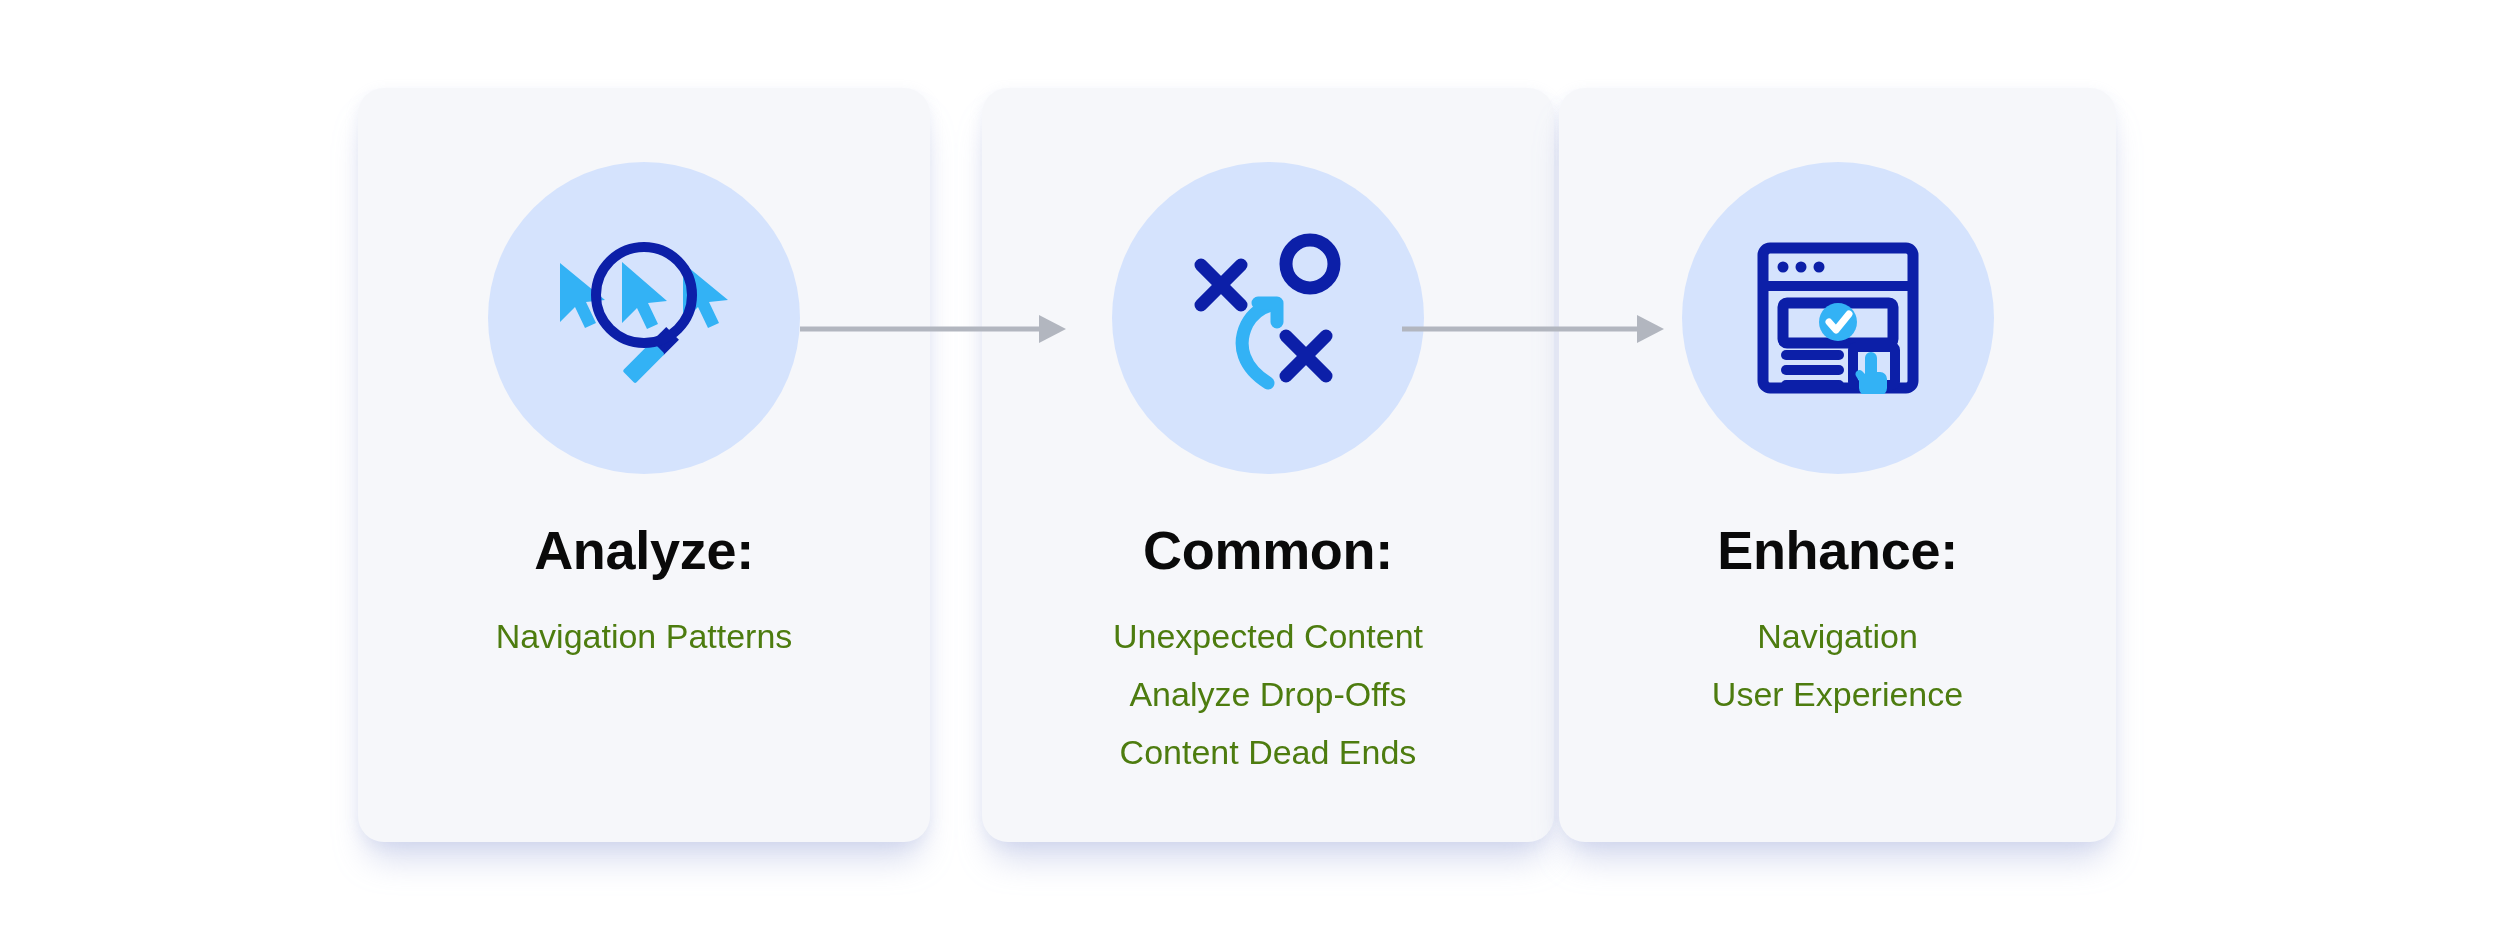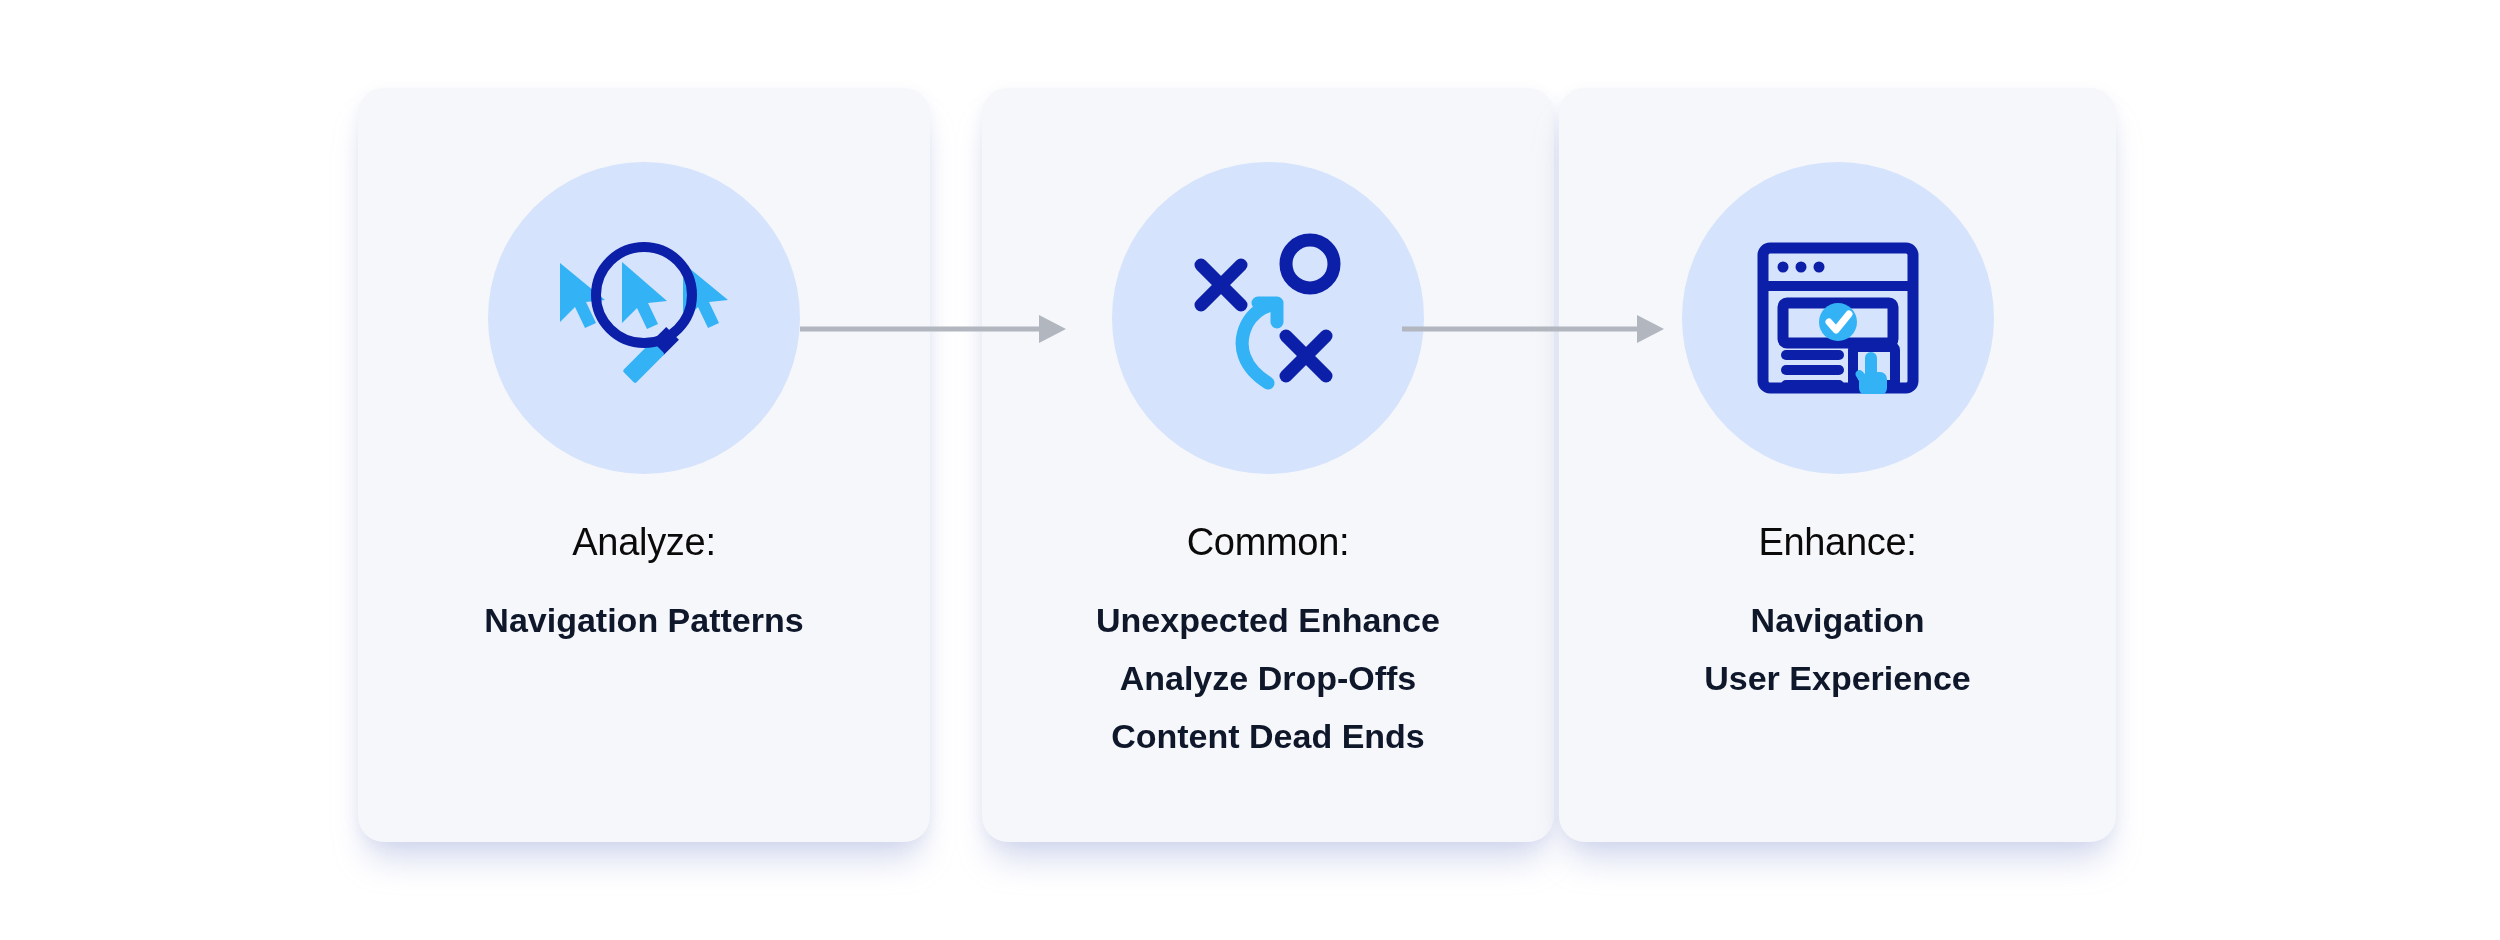--- a/index.html
+++ b/index.html
@@ -48,38 +48,38 @@
     display: flex;
     align-items: center;
     justify-content: center;
     flex: 0 0 auto;
   }
   .icon-circle svg { display: block; }
 
   
   .card-title {
     margin-top: 49px;
-    font-size: 38px;
-    font-weight: normal;
+    font-size: 54px;
+    font-weight: bold;
     color: #0a0a0a;
     letter-spacing: -0.3px;
     line-height: 1;
     text-align: center;
   }
   .card-lines {
     margin-top: 30px;
     display: flex;
     flex-direction: column;
     align-items: center;
     gap: 0px;
   }
   .card-line {
     font-size: 34px;
-    font-weight: bold;
-    color: #0f172a;
+    font-weight: normal;
+    color: #4d7c0f;
     line-height: 58px;
     text-align: right;
     white-space: nowrap;
   }
 
   
   .connector {
     position: absolute;
     top: 310px;
     height: 38px;
@@ -156,21 +156,21 @@
         <g fill="none" stroke="#33b2f5" stroke-width="13" stroke-linecap="round" stroke-linejoin="round">
           <path d="M90 155 C 66 140, 58 118, 69 96 C 76 83, 86 78, 97 76"></path>
           <polyline points="80,75 99,75 99,94"></polyline>
         </g>
       </svg>
     </div>
 
     <div class="card-title">Common:</div>
 
     <div class="card-lines">
-      <div class="card-line">Unexpected Enhance</div>
+      <div class="card-line">Unexpected Content</div>
       <div class="card-line">Analyze Drop-Offs</div>
       <div class="card-line">Content Dead Ends</div>
     </div>
   </div>
 
   <div class="connector" id="connector-1">
     <svg width="262" height="38" viewBox="0 0 262 38" aria-hidden="true">
       <line x1="0" y1="19" x2="236" y2="19" stroke="#b2b6bf" stroke-width="5"></line>
       <path d="M235 5 L262 19 L235 33 Z" fill="#b2b6bf"></path>
     </svg>

